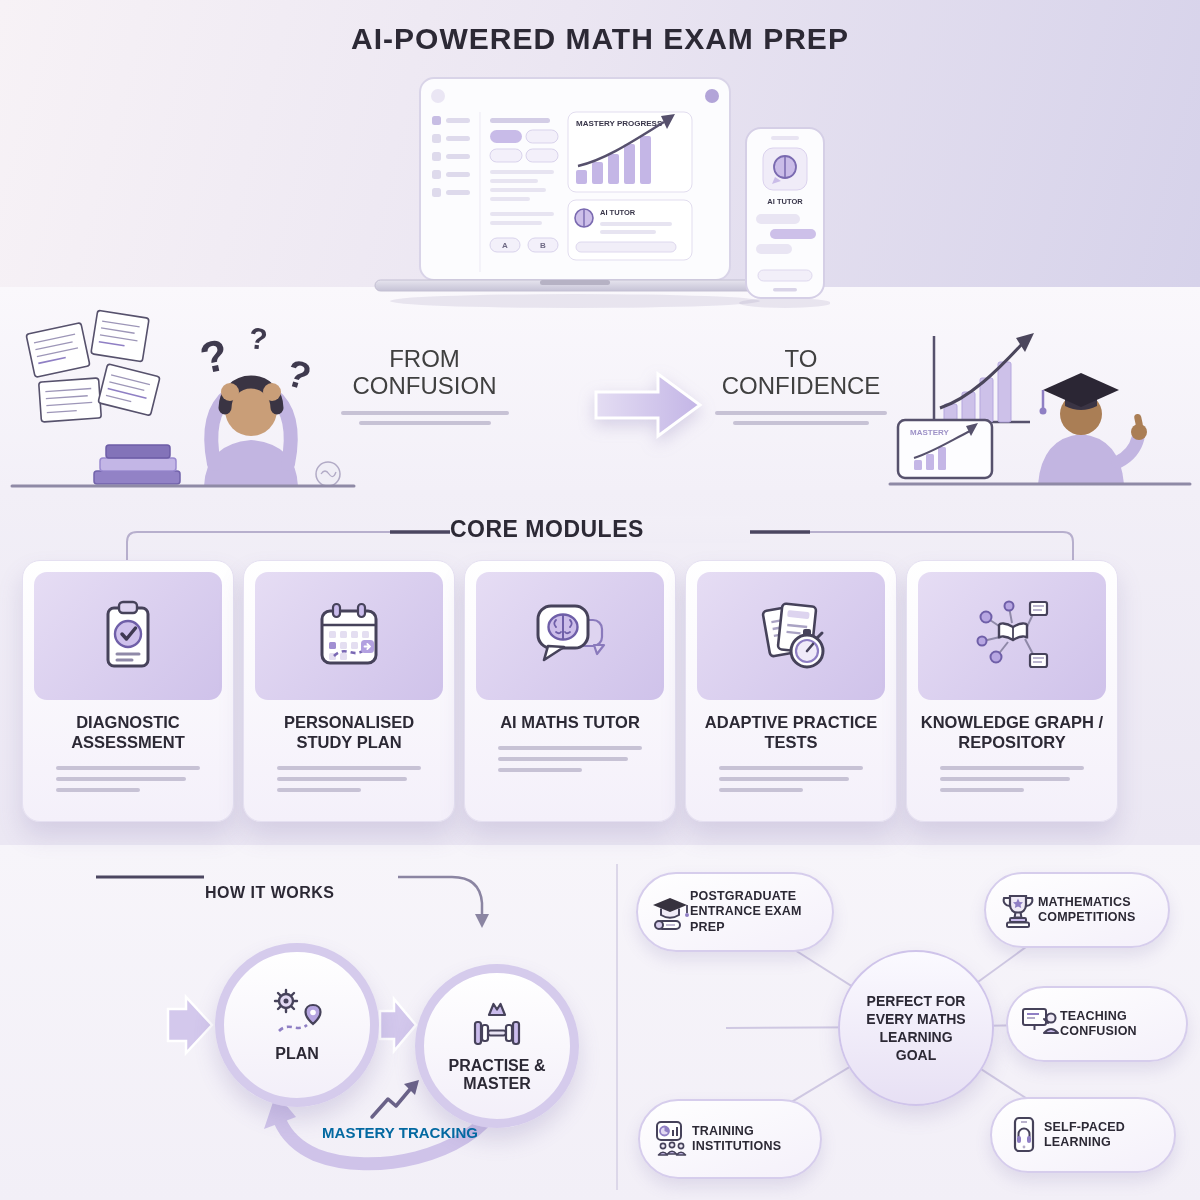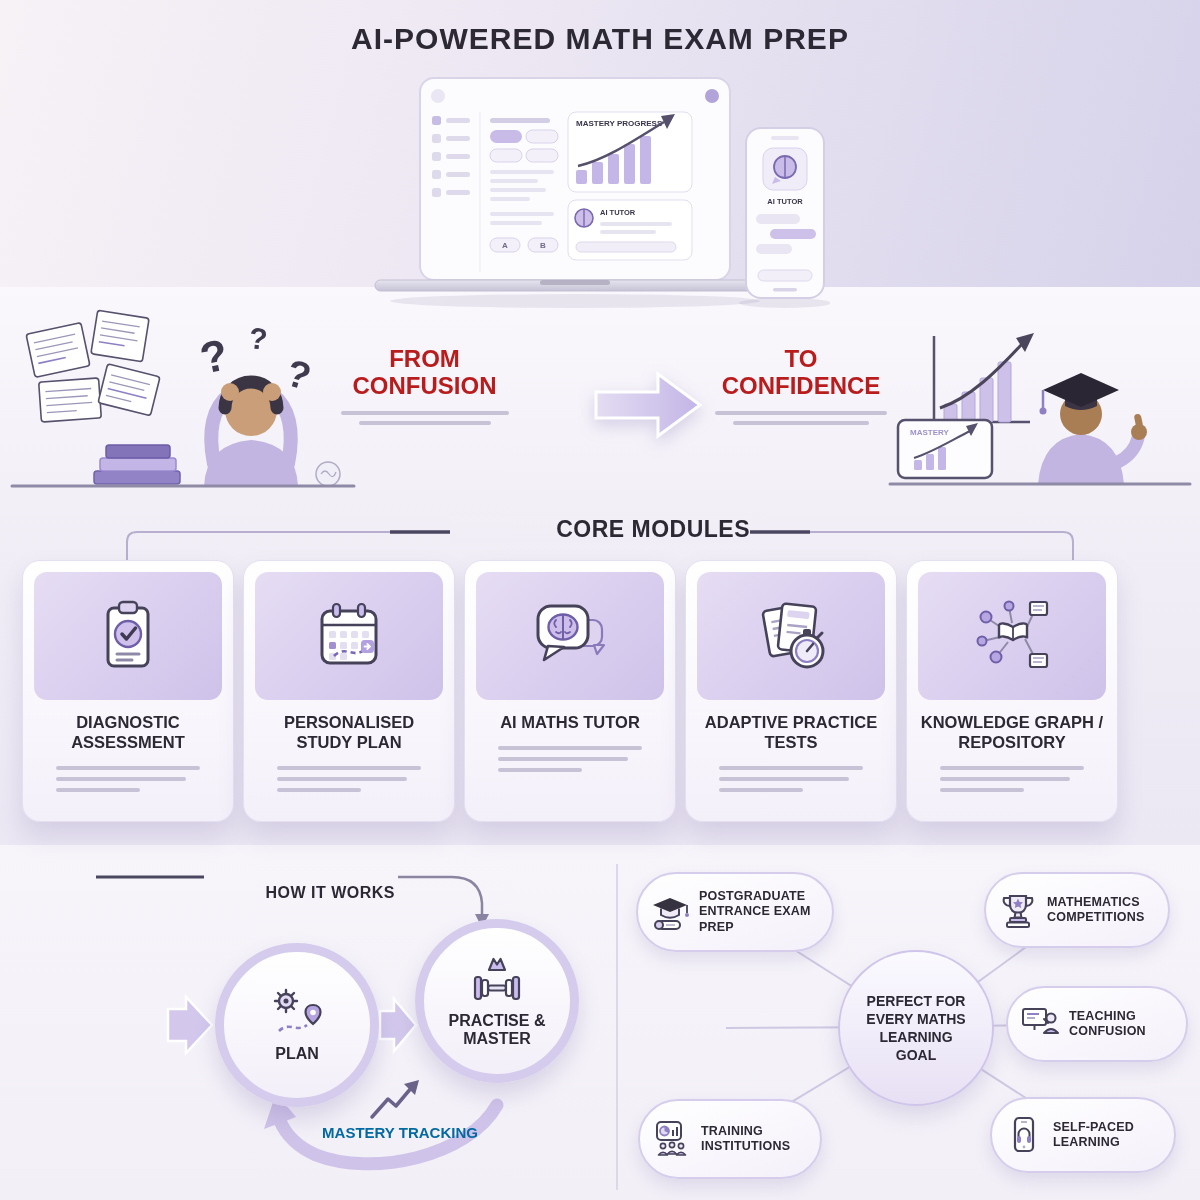--- a/index.html
+++ b/index.html
@@ -6,34 +6,34 @@
   html,body{width:1200px;height:1200px}
   body{font-family:"Liberation Sans",sans-serif;background:#ffffff;color:#2c2935}
   svg{display:block}
   .canvas{position:relative;width:1200px;height:1200px;overflow:hidden;background:#f5f2f8}
   .abs{position:absolute}
   .sec-top{left:0;top:0;width:1200px;height:287px;background:linear-gradient(105deg,#f7f2f6 0%,#ebe6f2 45%,#d6d2ea 100%)}
   .sec-journey{left:0;top:287px;width:1200px;height:203px;background:linear-gradient(180deg,#faf8fc,#f3f0f8)}
   .sec-modules{left:0;top:490px;width:1200px;height:355px;background:linear-gradient(180deg,#f2eff7,#ebe7f3)}
   .sec-bottom{left:0;top:845px;width:1200px;height:355px;background:linear-gradient(180deg,#f7f5fa,#f2eff7)}
   .page-title{top:22px;left:0;width:1200px;text-align:center;font-size:30px;font-weight:800;letter-spacing:1px;color:#2c2935}
-  .sec-heading{font-size:23px;font-weight:800;letter-spacing:.5px;text-align:right;color:#2c2935}
-  .journey-label{font-size:24px;font-weight:700;line-height:1.12;text-align:center;color:#b91c1c}
+  .sec-heading{font-size:23px;font-weight:800;letter-spacing:.5px;text-align:left;color:#2c2935}
+  .journey-label{font-size:24px;font-weight:400;line-height:1.12;text-align:center;color:#404040}
   .label-lines{display:flex;flex-direction:column;align-items:center;gap:6px;margin-top:11px}
   .bar{height:4px;border-radius:2px;background:#c7c2d5}
   .cards{left:22px;top:560px;width:1156px;display:flex;gap:9px}
   .card{width:212px;height:262px;border-radius:18px;background:linear-gradient(180deg,#ffffff,#f4f0fa);border:1px solid #e5e0f1;box-shadow:0 14px 24px rgba(110,96,160,.18);padding:11px}
   .card-iconpanel{height:128px;border-radius:13px;background:linear-gradient(135deg,#e6ddf4 0%,#cfc2ea 100%);display:flex;align-items:center;justify-content:center}
   .card-title{margin-top:13px;font-size:16.5px;font-weight:800;text-align:center;line-height:1.2;color:#2c2935}
   .card-lines{margin:13px 22px 0;display:flex;flex-direction:column;gap:7px;align-items:flex-start}
   .card-lines .bar{width:100%}
   .circle-step{border-radius:50%;background:linear-gradient(180deg,#ffffff,#f3eff9);border:9px solid #d5cbec;box-shadow:0 12px 22px rgba(110,96,160,.2);display:flex;flex-direction:column;align-items:center;justify-content:center;gap:6px;text-align:center}
   .step-label{font-size:16px;font-weight:800;color:#2c2935;line-height:1.15;padding:0 12px}
   .loop-label{font-size:15px;font-weight:800;text-align:center;line-height:1.2;color:#0369a1}
-  .pill{position:absolute;border-radius:44px;background:linear-gradient(160deg,#ffffff,#f4f0fa);border:2px solid #d6cdec;box-shadow:0 8px 16px rgba(110,96,160,.15);display:flex;align-items:center;gap:9px;padding:8px 12px}
+  .pill{position:absolute;border-radius:44px;background:linear-gradient(160deg,#ffffff,#f4f0fa);border:2px solid #d6cdec;box-shadow:0 8px 16px rgba(110,96,160,.15);display:flex;align-items:center;padding:8px 12px}
   .pill-icon{flex:0 0 40px}
   .pill-label{font-size:12.5px;font-weight:800;line-height:1.22;color:#2c2935;letter-spacing:.2px}
   .goal-center{left:838px;top:950px;width:156px;height:156px;border-radius:50%;background:linear-gradient(180deg,#fbfaff,#e7e0f4);border:2px solid #cfc4ea;box-shadow:0 10px 20px rgba(110,96,160,.18);display:flex;align-items:center;justify-content:center;text-align:center;padding:20px;font-size:14px;font-weight:800;line-height:1.3}
   .divider-v{left:616px;top:864px;width:2px;height:326px;background:#dcd7e9}
 </style>
 </head>
 <body>
 
 <div class="canvas">
 
@@ -422,21 +422,21 @@
       </g>
       <circle cx="15" cy="14" r="7" fill="#e2d9f2" stroke="#46425a" stroke-width="2.4"></circle>
       <circle cx="15" cy="14" r="2.5" fill="#46425a"></circle>
       <path d="M8 44 C 18 34 26 46 36 38" stroke="#8f7fc4" stroke-width="2.6" stroke-dasharray="5 4" fill="none"></path>
       <path d="M42 18 c-4.5 0 -7.5 3 -7.5 7 c0 5.5 7.5 12 7.5 12 c0 0 7.5 -6.5 7.5 -12 c0 -4 -3 -7 -7.5 -7 Z" fill="#b5a4e0" stroke="#46425a" stroke-width="2.2"></path>
       <circle cx="42" cy="25.5" r="2.8" fill="#ffffff"></circle>
     </svg>
     <div class="step-label">PLAN</div>
   </div>
 
-  <div class="abs circle-step" style="left:415px;top:919px;width:164px;height:164px">
+  <div class="abs circle-step" style="left:415px;top:964px;width:164px;height:164px">
     <svg width="52" height="52" viewBox="0 0 52 52">
       <path d="M18 16 L22.5 5 L26 10.5 L29.5 5 L34 16 Z" fill="#cabcec" stroke="#46425a" stroke-width="2.2" stroke-linejoin="round"></path>
       <rect x="17" y="31.5" width="18" height="5" rx="2.5" fill="#e9e4f4" stroke="#46425a" stroke-width="2.2"></rect>
       <rect x="11" y="26" width="6" height="16" rx="2.5" fill="#ffffff" stroke="#46425a" stroke-width="2.2"></rect>
       <rect x="35" y="26" width="6" height="16" rx="2.5" fill="#ffffff" stroke="#46425a" stroke-width="2.2"></rect>
       <rect x="4" y="23" width="6" height="22" rx="2.5" fill="#cabcec" stroke="#46425a" stroke-width="2.2"></rect>
       <rect x="42" y="23" width="6" height="22" rx="2.5" fill="#cabcec" stroke="#46425a" stroke-width="2.2"></rect>
     </svg>
     <div class="step-label">PRACTISE &amp; MASTER</div>
   </div>

